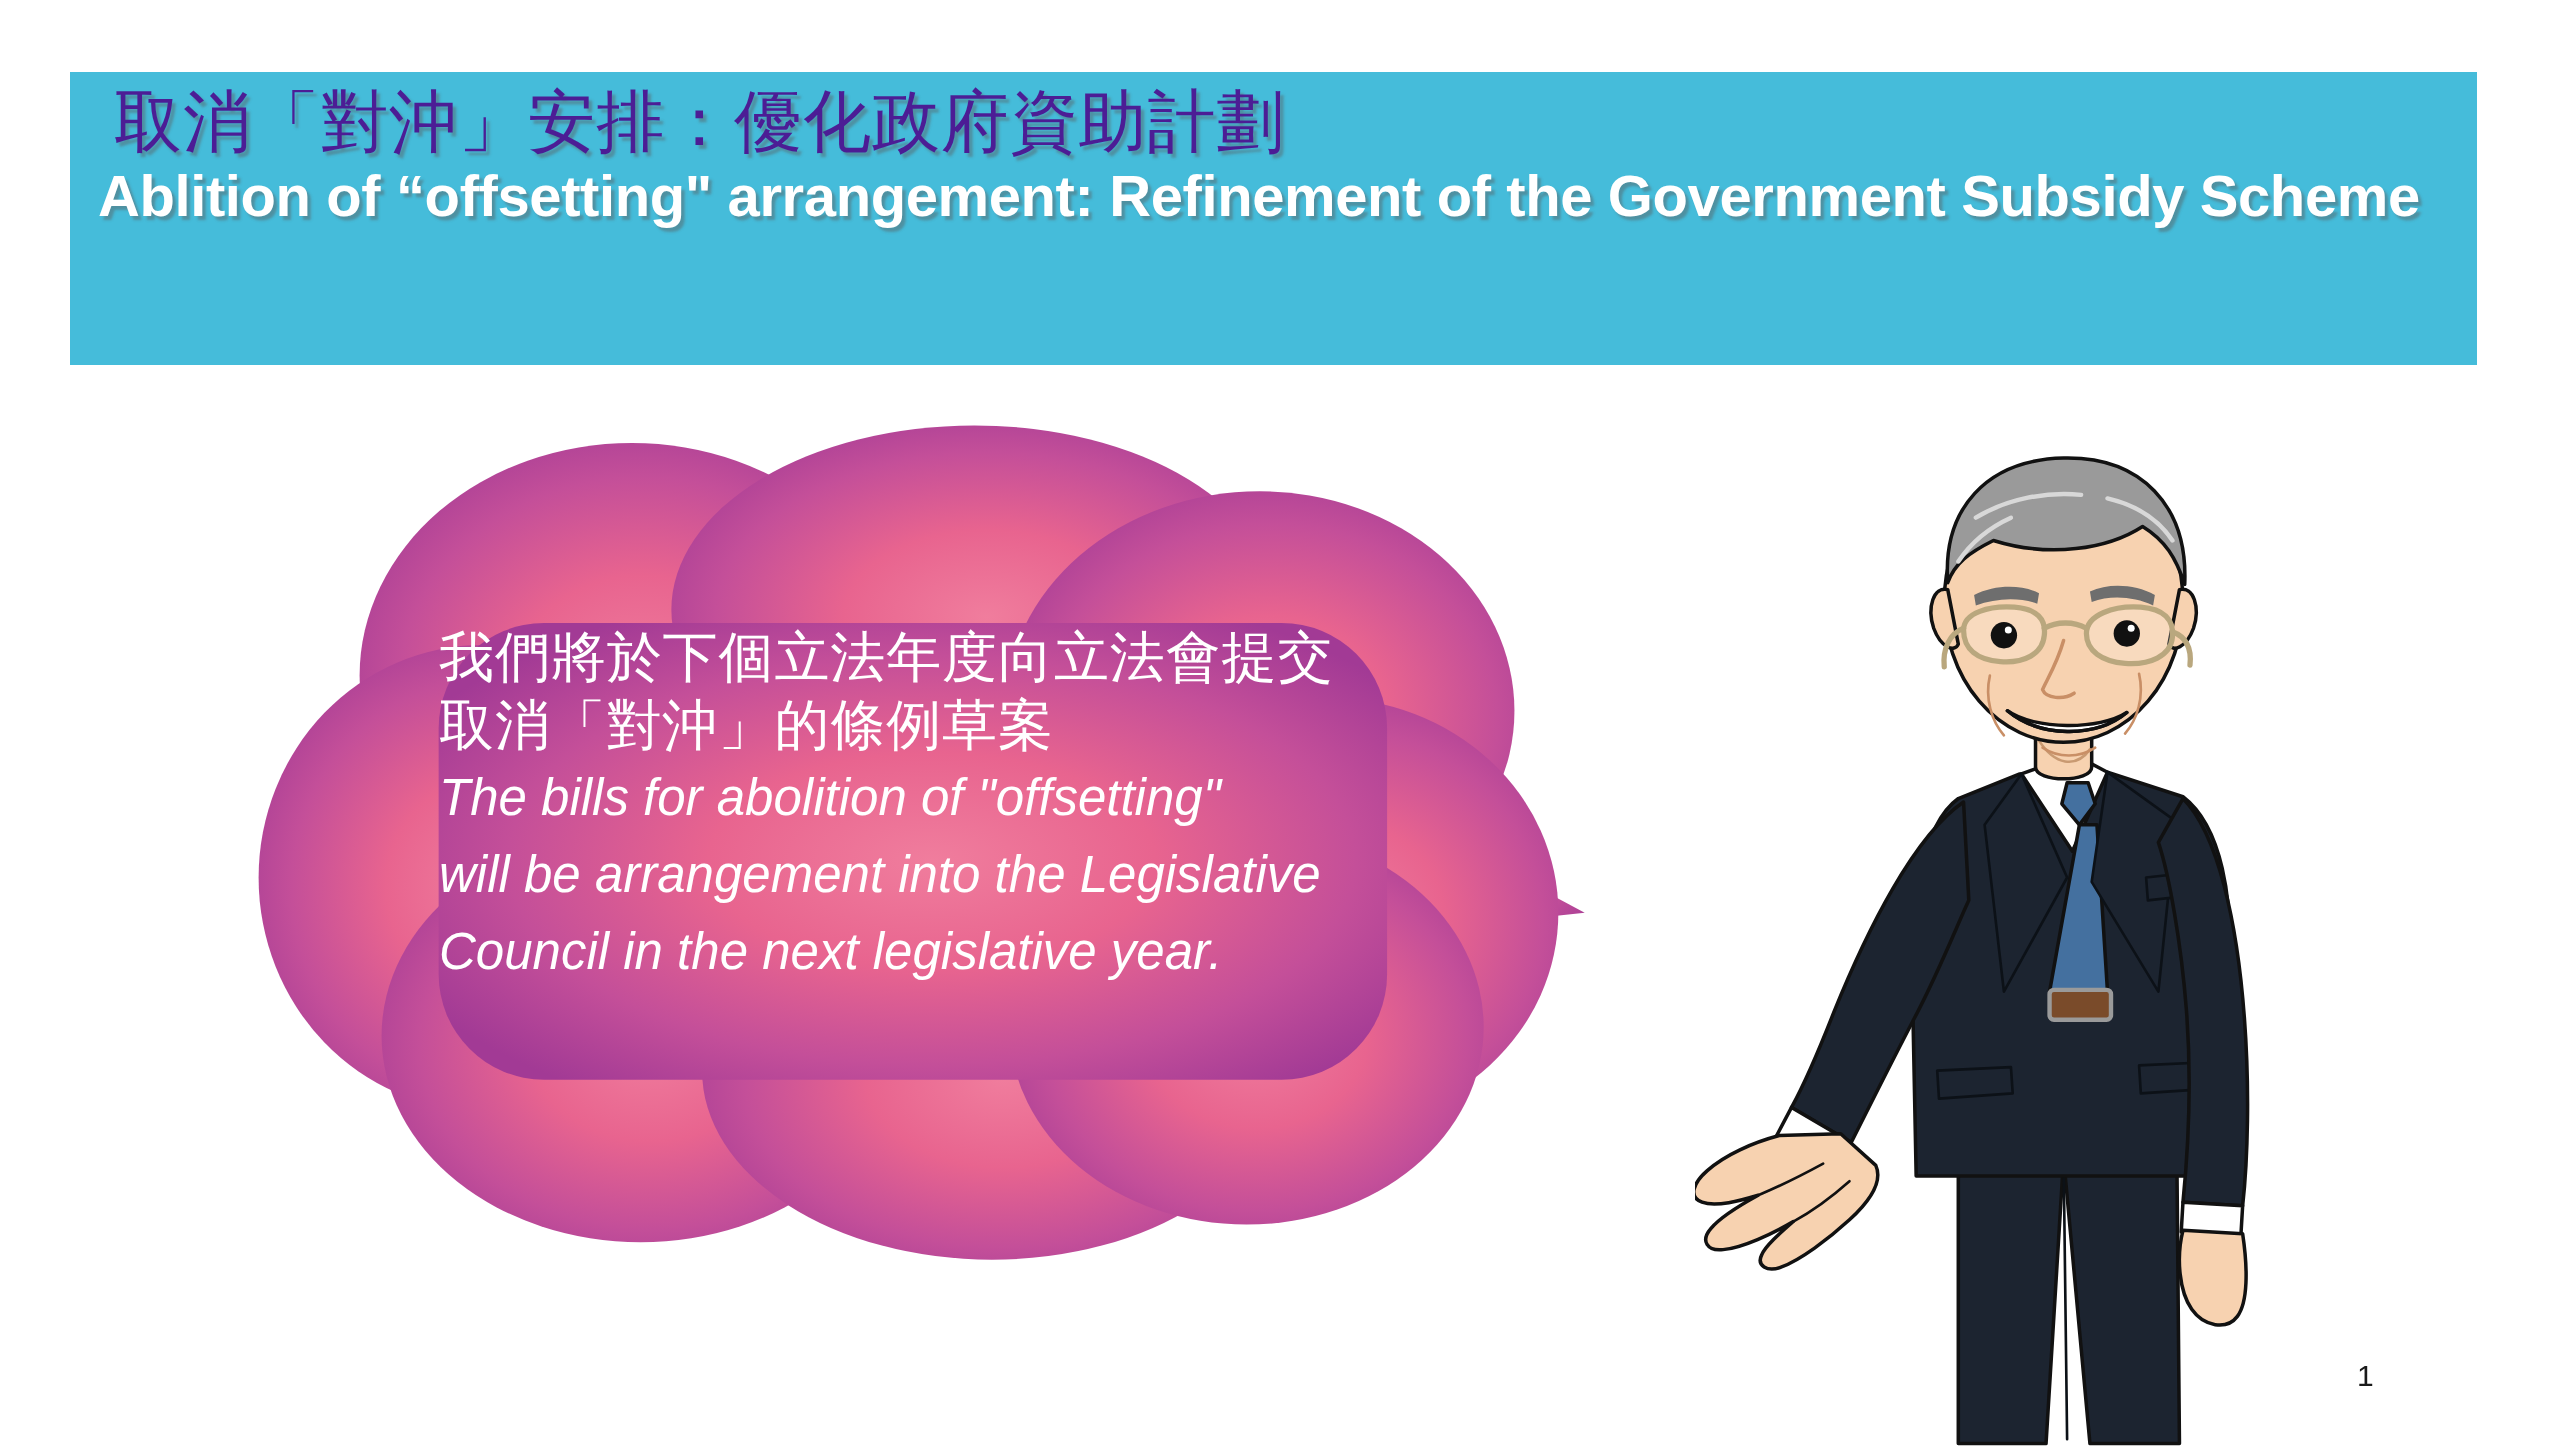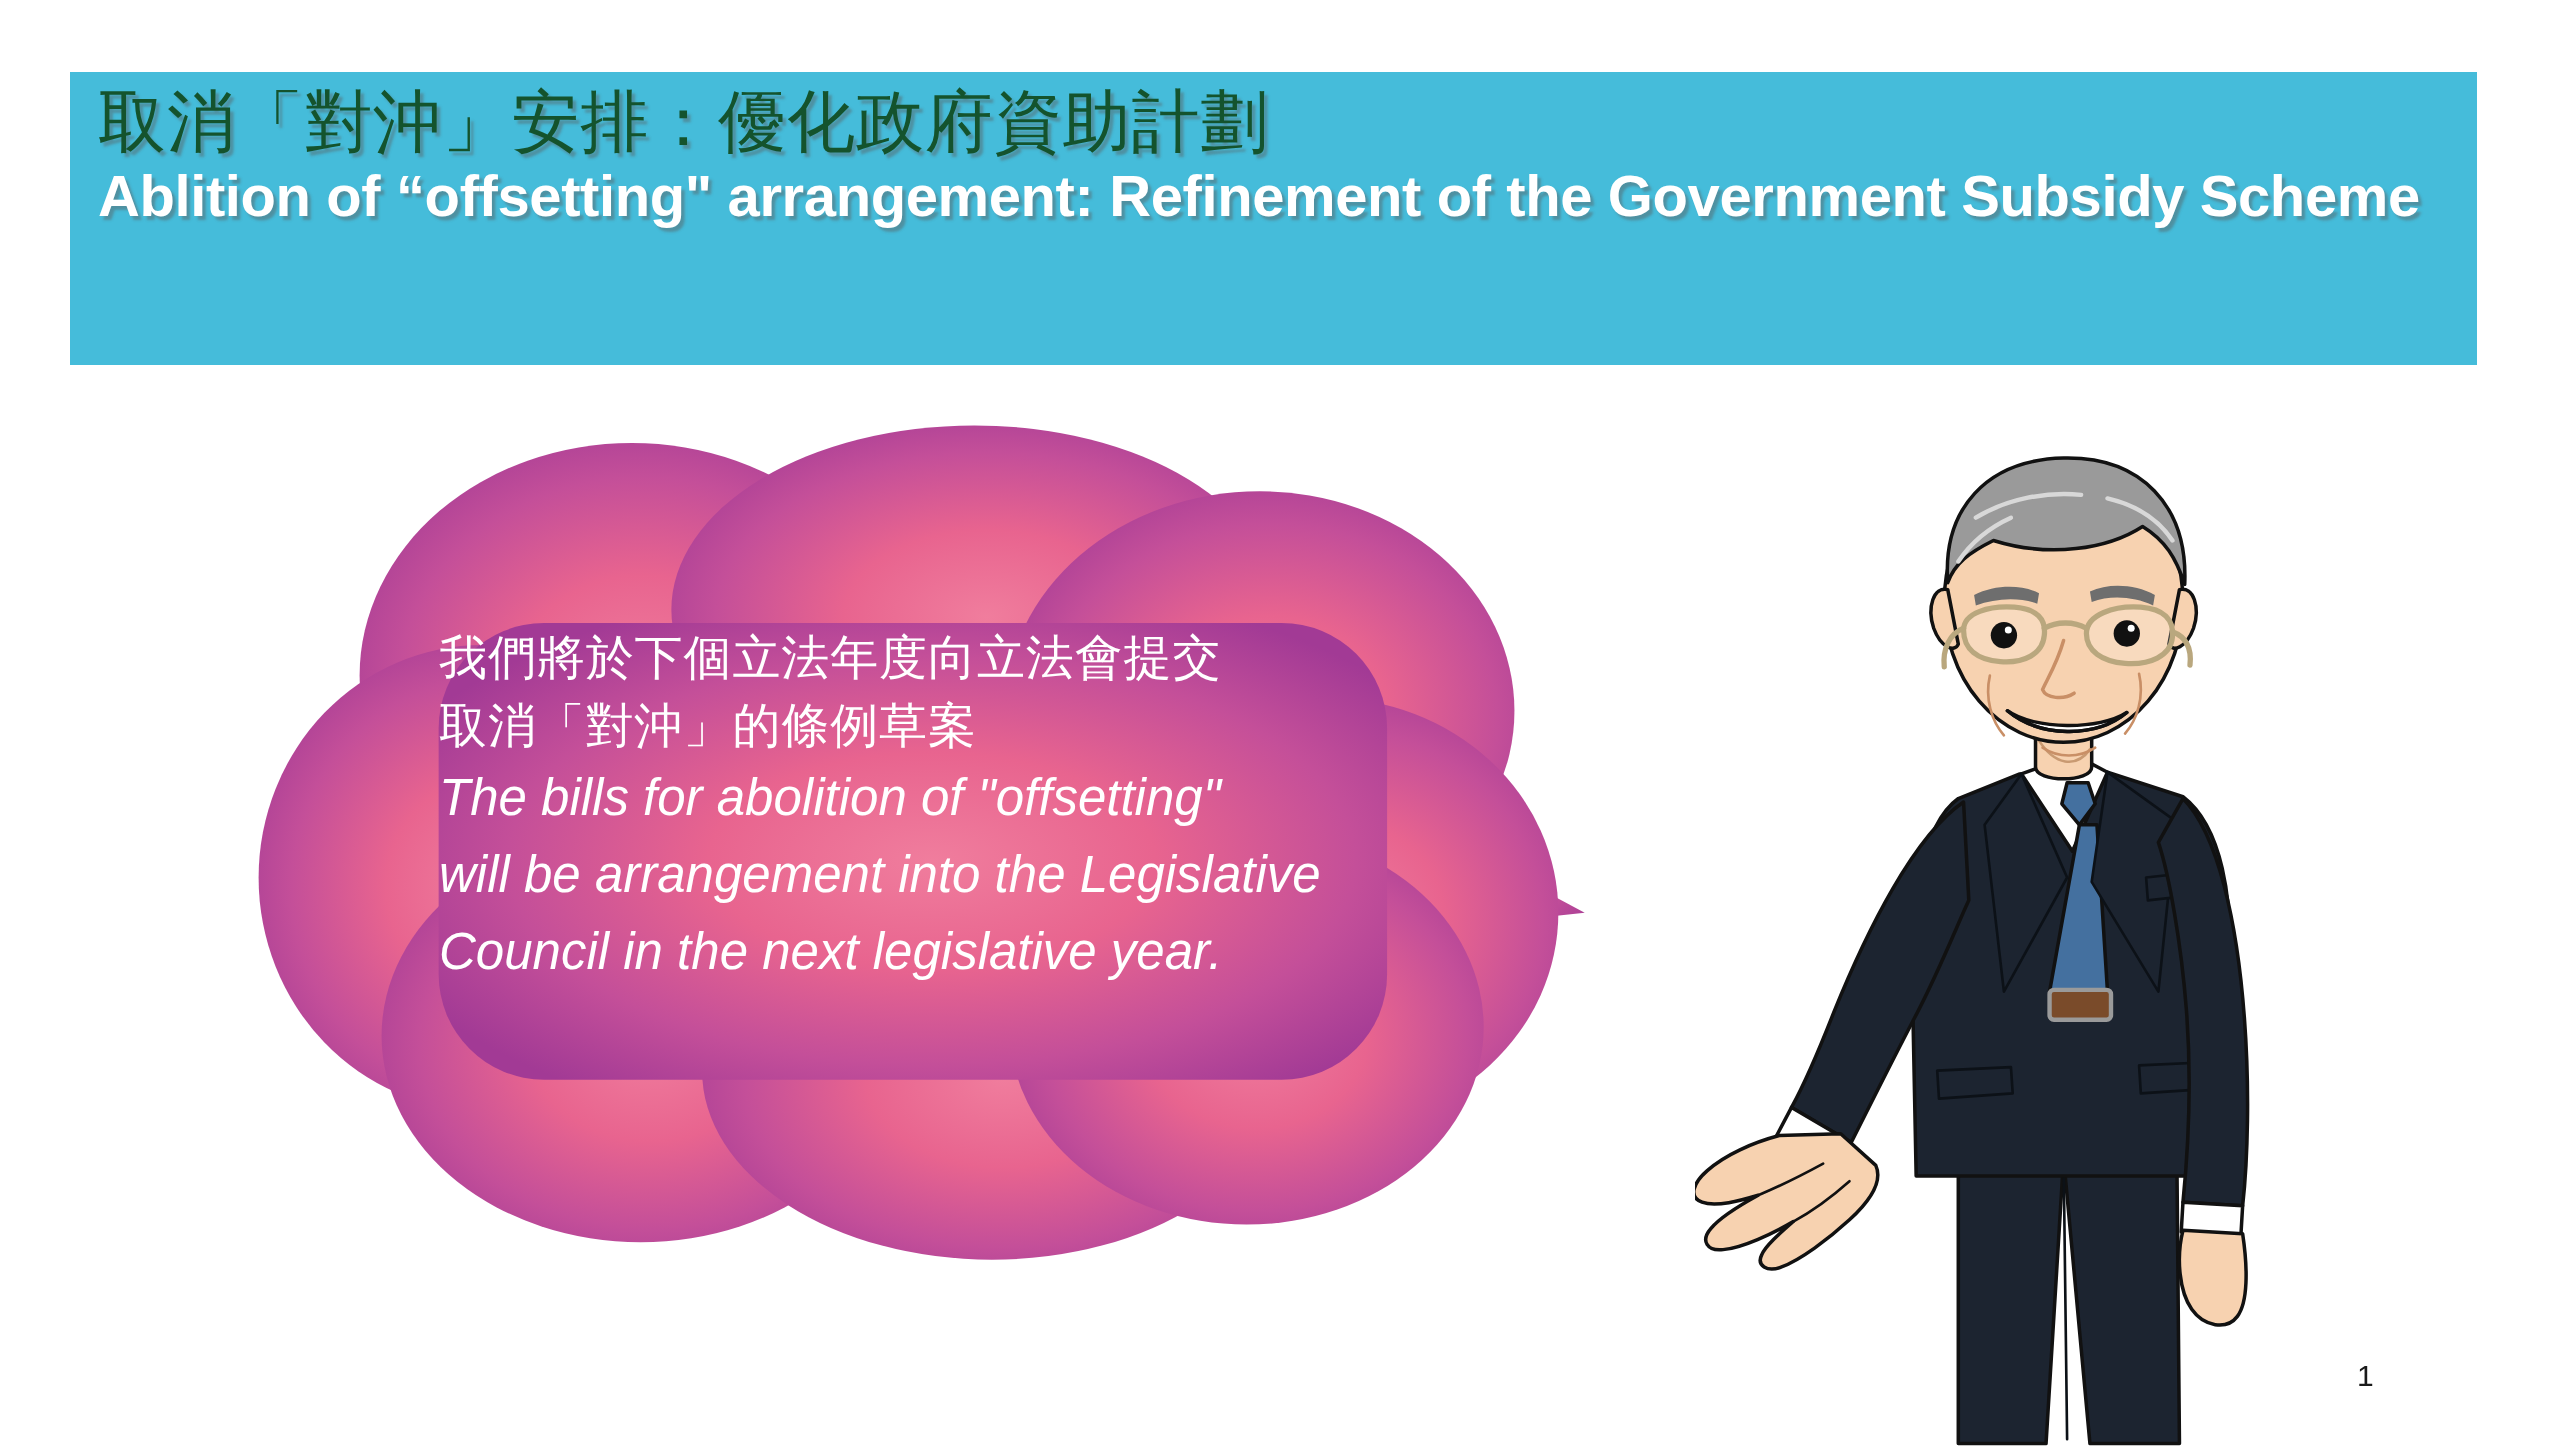--- a/index.html
+++ b/index.html
@@ -23,24 +23,25 @@
     width: 2407px;
     height: 293px;
     background: #45bcda;
     box-sizing: border-box;
     padding: 8.8px 0 0 28px;
   }
   #title-chinese {
     font-family: "DejaVu Serif", "Liberation Serif", serif;
     font-size: 68px;
     line-height: 81px;
-    color: #14532d;
+    color: #4c1d95;
     white-space: nowrap;
     letter-spacing: 0.9px;
     text-shadow: 3.5px 3.5px 2.6px rgba(90,90,90,0.45);
+    margin-left: 16px;
   }
   #title-english {
     font-family: "Liberation Sans", sans-serif;
     font-weight: bold;
     font-size: 58px;
     line-height: 68px;
     color: #ffffff;
     letter-spacing: -0.4px;
     text-shadow: 3.5px 3.5px 2.6px rgba(90,90,90,0.45);
     max-width: 2362px;
@@ -62,21 +63,21 @@
   }
   #bubble-text {
     position: absolute;
     left: 176px;
     top: 202px;
     width: 1089px;
     color: #ffffff;
   }
   .bubble-line-zh {
     font-family: "DejaVu Serif", "Liberation Serif", serif;
-    font-size: 48px;
+    font-size: 55px;
     line-height: 68px;
     white-space: nowrap;
     letter-spacing: 0.9px;
   }
   .bubble-line-en {
     font-family: "Liberation Sans", sans-serif;
     font-size: 51px;
     line-height: 77px;
     white-space: nowrap;
     font-style: italic;

